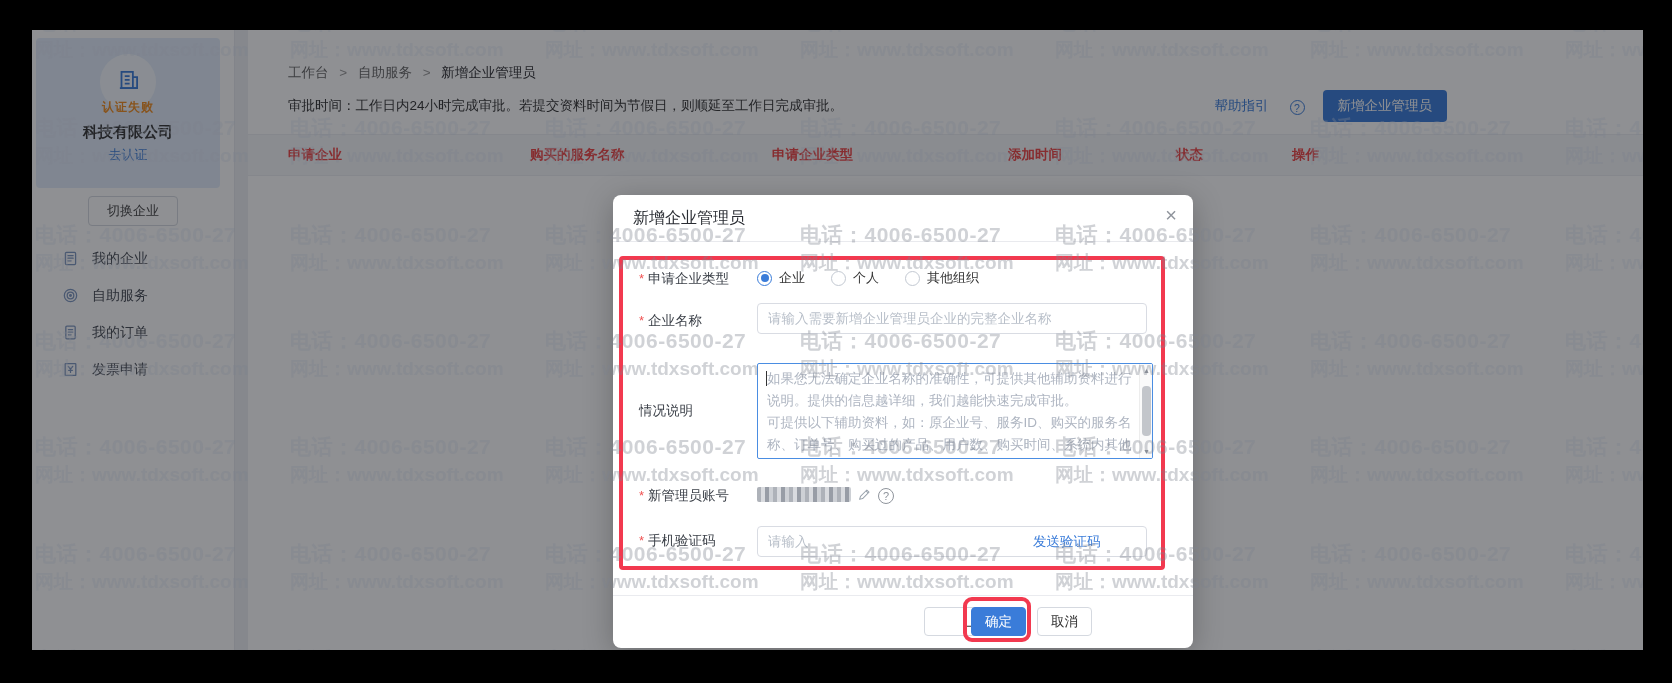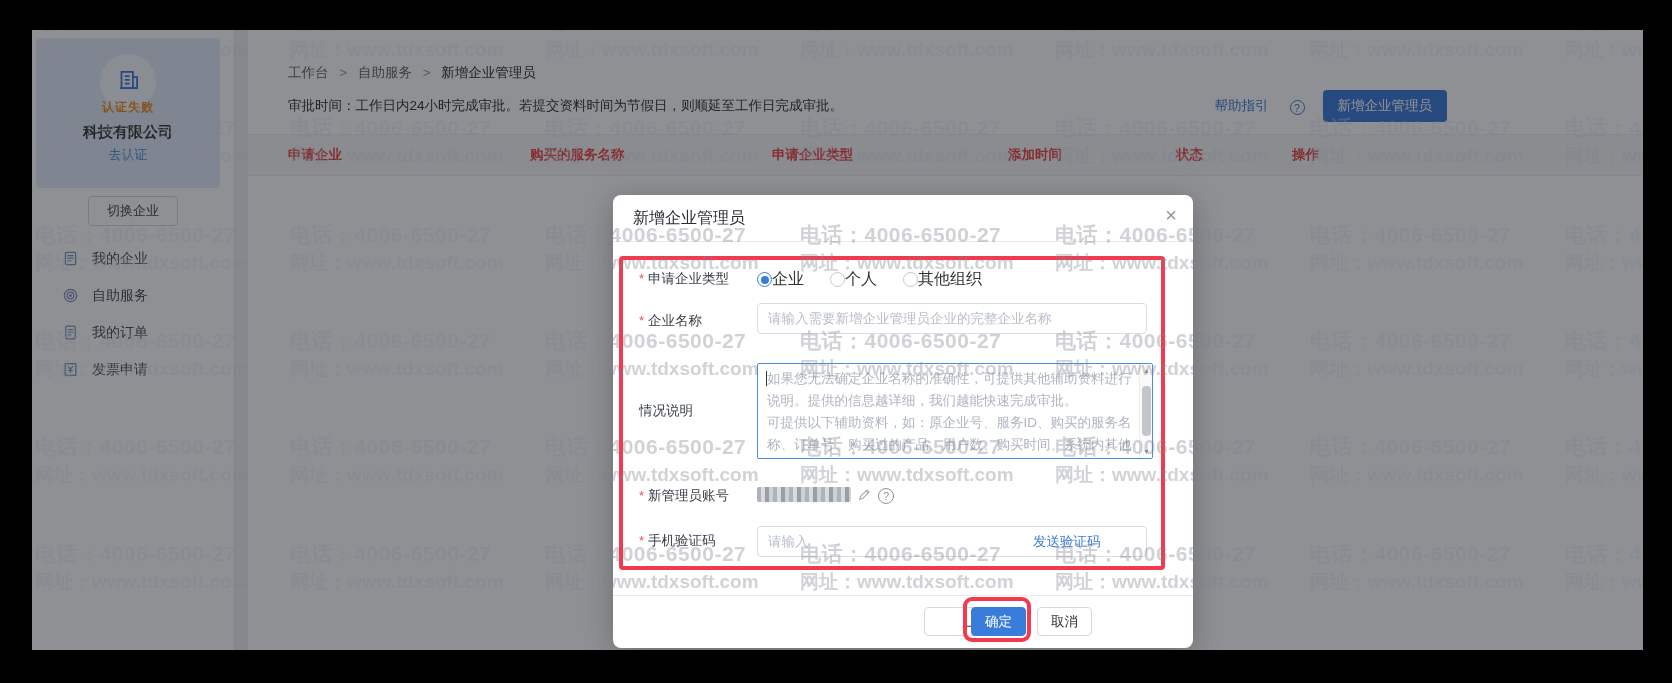--- a/index.html
+++ b/index.html
@@ -48,21 +48,21 @@
   .modal{position:absolute; left:581px; top:165px; width:580px; height:453px; background:#fff; border-radius:8px; z-index:40; box-shadow:0 6px 30px rgba(0,0,0,.25);}
   .m-head{position:absolute; left:0; top:0; right:0; height:47px; border-bottom:1px solid #e9eaee;}
   .m-title{position:absolute; left:20px; top:13px; font-size:16px; color:#2a2d33; font-weight:500;}
   .m-close{position:absolute; right:16px; top:10px; font-size:20px; color:#8f949c; cursor:pointer; line-height:1;}
   .annot{position:absolute; border:4px solid var(--annot); pointer-events:none; z-index:70;}
   .annot.box1{left:6px; top:61px; width:546px; height:314px; border-radius:4px;}
   .annot.box2{left:350px; top:402px; width:68px; height:45px; border-radius:9px;}
   .f-label{position:absolute; font-size:13.5px; color:#3a3f47; white-space:nowrap;}
   .req{color:#f05252; margin-right:4px; font-size:13px;}
   .radio-group{position:absolute; left:144px; top:74px; display:flex; gap:26px; align-items:center;}
-  .radio{display:flex; align-items:center; font-size:16px; color:#333; cursor:pointer;}
+  .radio{display:flex; align-items:center; gap:7px; font-size:13px; color:#333; cursor:pointer;}
   .rdot{width:15px; height:15px; border-radius:50%; border:1px solid #c3c9d2; background:#fff; display:inline-flex; align-items:center; justify-content:center;}
   .radio.checked .rdot{border-color:var(--primary);}
   .radio.checked .rdot::after{content:""; width:8px; height:8px; border-radius:50%; background:var(--primary);}
   .txt-input{position:absolute; left:144px; width:390px; height:31px; border:1px solid #d9dce3; border-radius:4px; font-size:13.5px; color:#333; padding:0 10px; outline:none; font-family:inherit;}
   .txt-input::placeholder{color:#b8bfc9;}
   .fake-ta{position:absolute; left:144px; top:168px; width:396px; height:96px; border:1px solid #4a8de2; border-radius:2px; background:#fff; overflow:hidden;}
   .ta-text{position:absolute; left:9px; top:4px; right:18px; font-size:13.5px; line-height:22px; color:#aeb5c1; white-space:pre-line;}
   .caret{position:absolute; left:8px; top:7px; width:1px; height:15px; background:#333;}
   .ta-scroll{position:absolute; right:0; top:0; bottom:0; width:13px; background:#fafafa; border-left:1px solid #ededed;}
   .ta-arrow{position:absolute; left:0; width:13px; height:13px; font-size:7px; color:#8f949c; display:flex; align-items:center; justify-content:center;}

